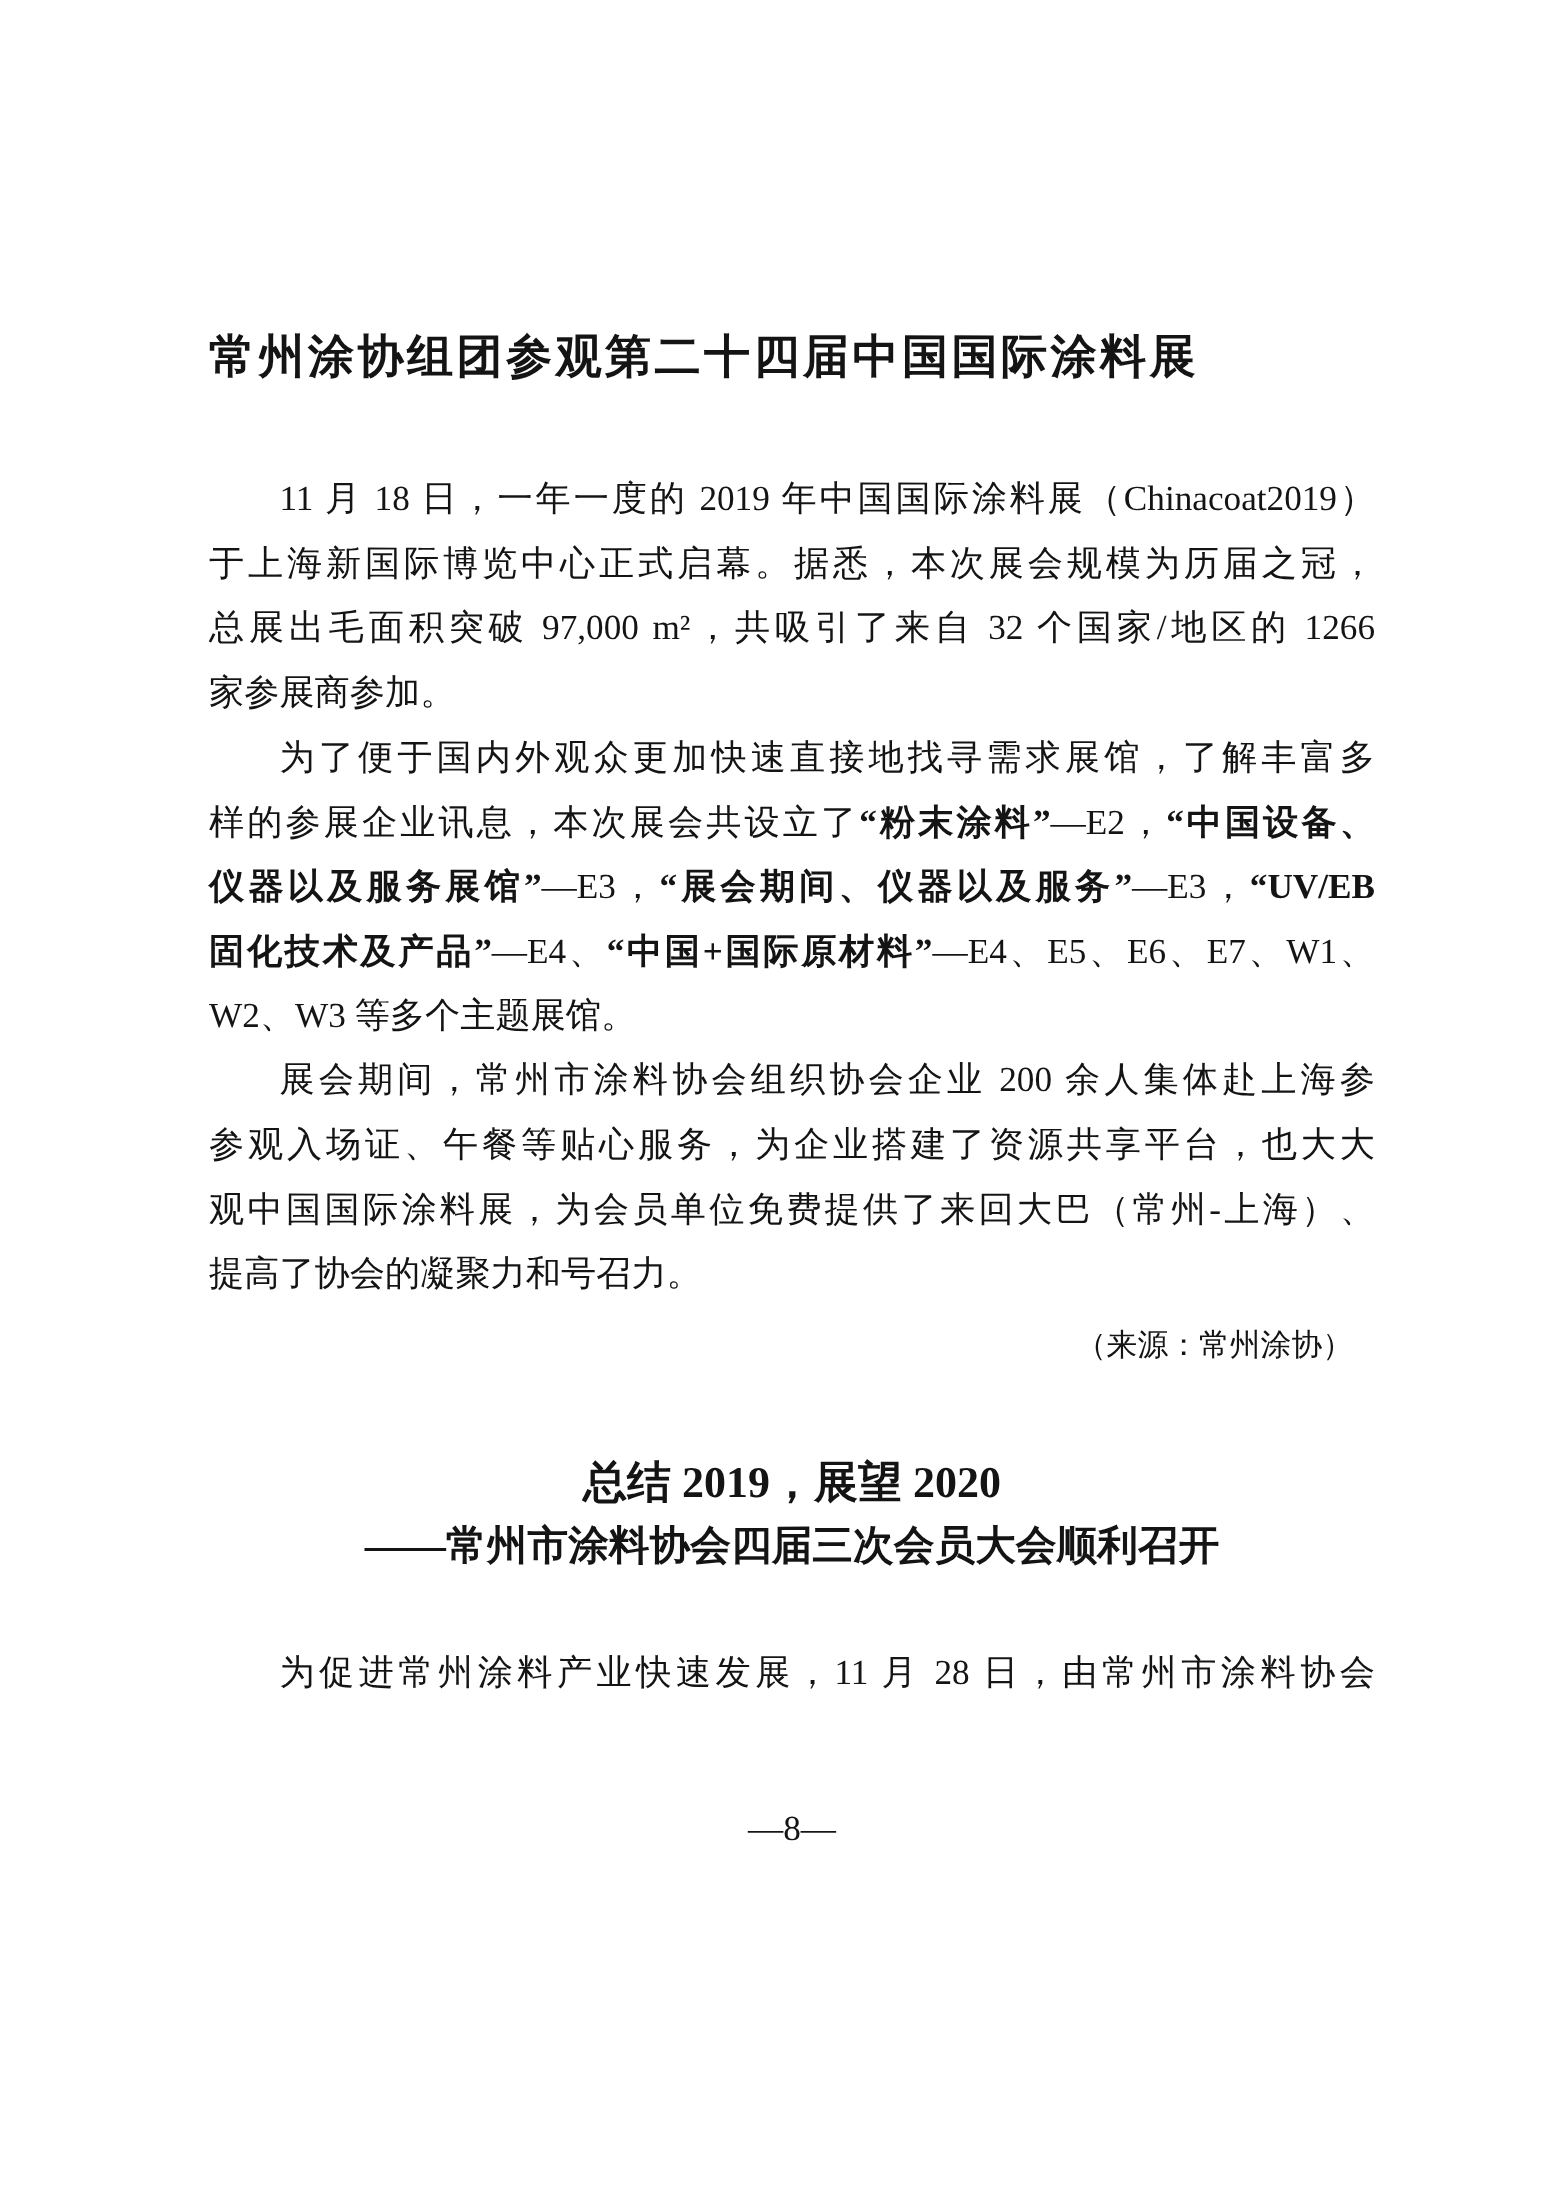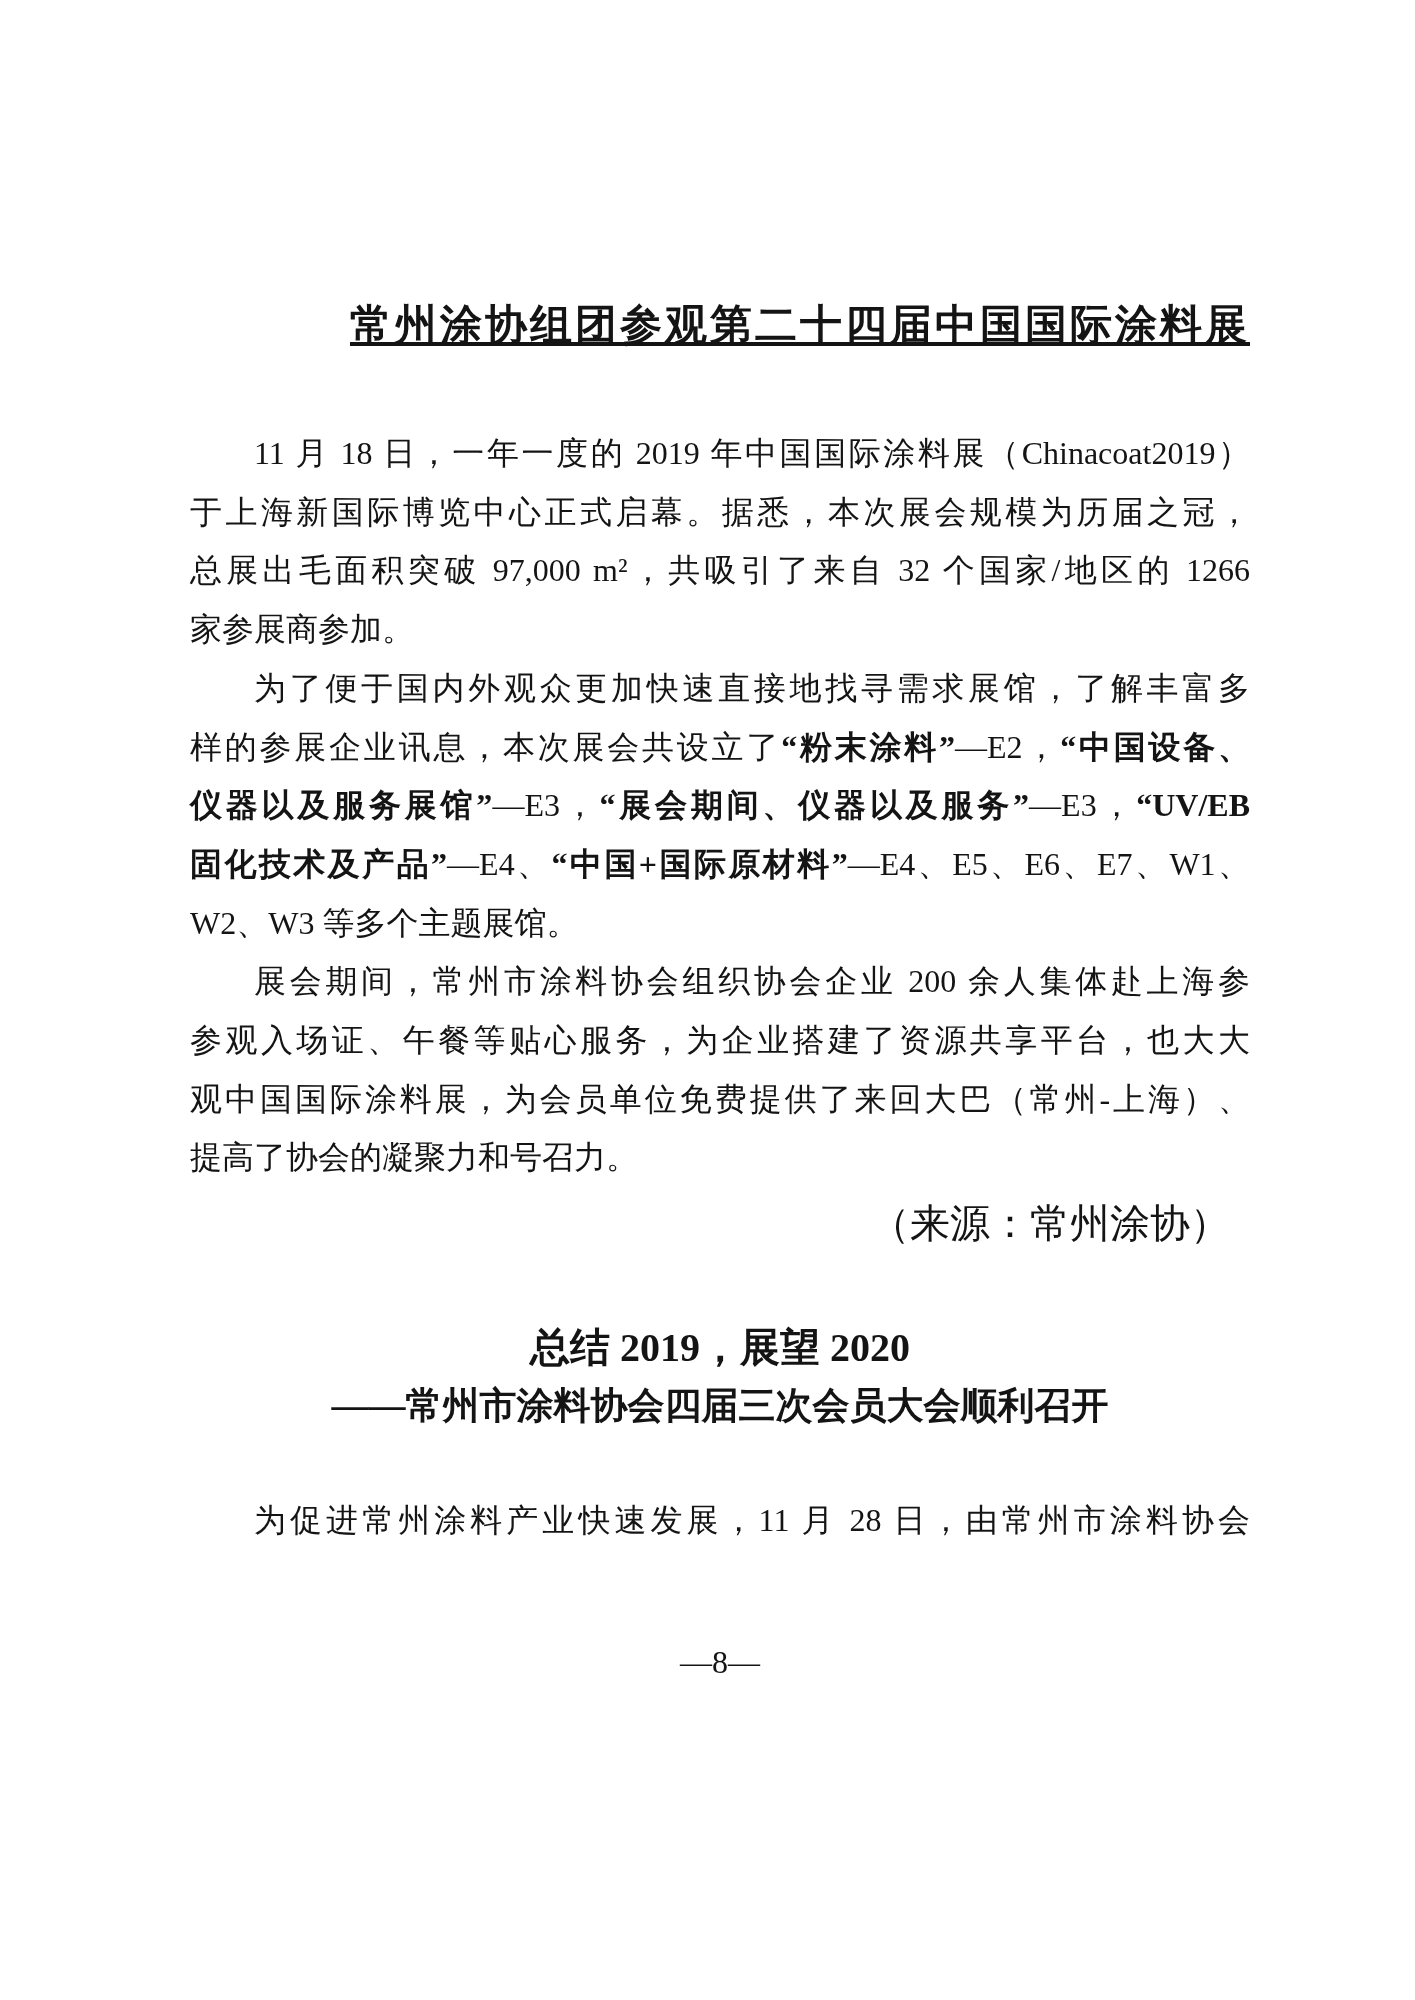--- a/index.html
+++ b/index.html
@@ -17,26 +17,25 @@
     overflow: hidden;
     box-sizing: border-box;
   }
   .content {
     margin-left: 190px;
     width: 1060px;
   }
   .article-title {
     margin: 0;
     padding-top: 302px;
-    text-align: right;
+    text-align: left;
     font-size: 42px;
     line-height: 46px;
     font-weight: bold;
     letter-spacing: 3px;
-    text-decoration: underline;
   }
   .body-block {
     margin-top: 76px;
   }
   .line {
     font-size: 32px;
     line-height: 58.7px;
     text-align: justify;
     text-align-last: justify;
     white-space: normal;
@@ -46,21 +45,21 @@
   }
   .line.indent {
     text-indent: 64px;
   }
   .b {
     font-weight: bold;
   }
   .source-line {
     margin-top: 8px;
     padding-right: 20px;
-    font-size: 40px;
+    font-size: 28px;
     line-height: 58.7px;
     text-align: right;
   }
   .article2-title {
     margin: 0;
     margin-top: 70px;
     text-align: center;
     font-weight: bold;
   }
   .article2-title .t-line1 {

